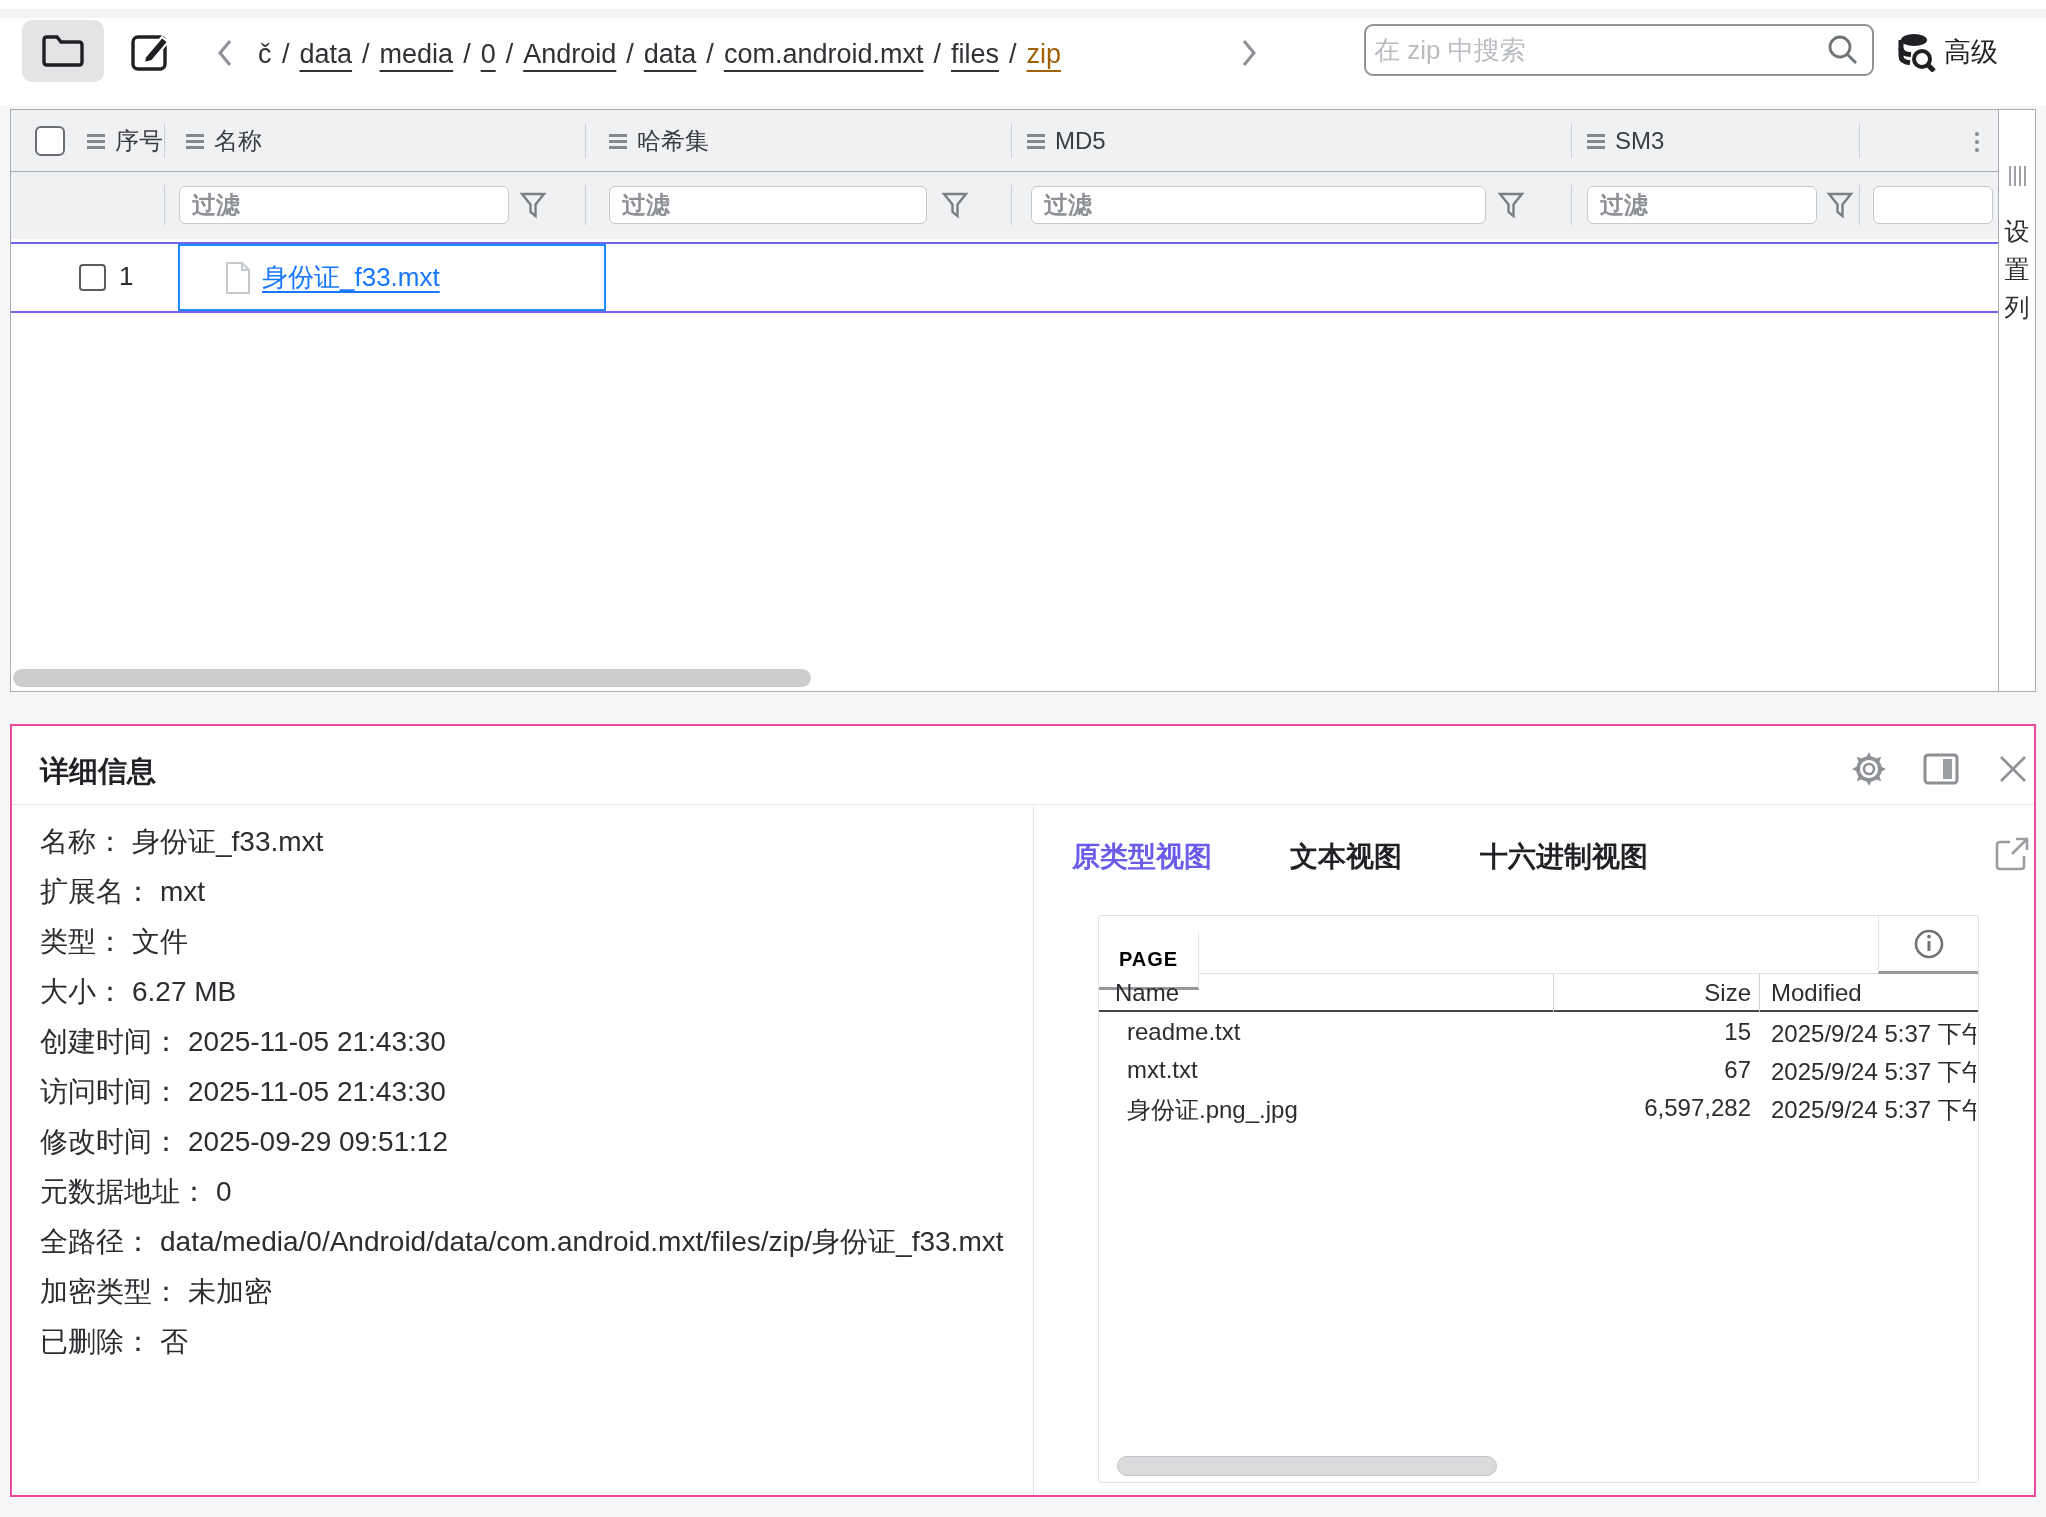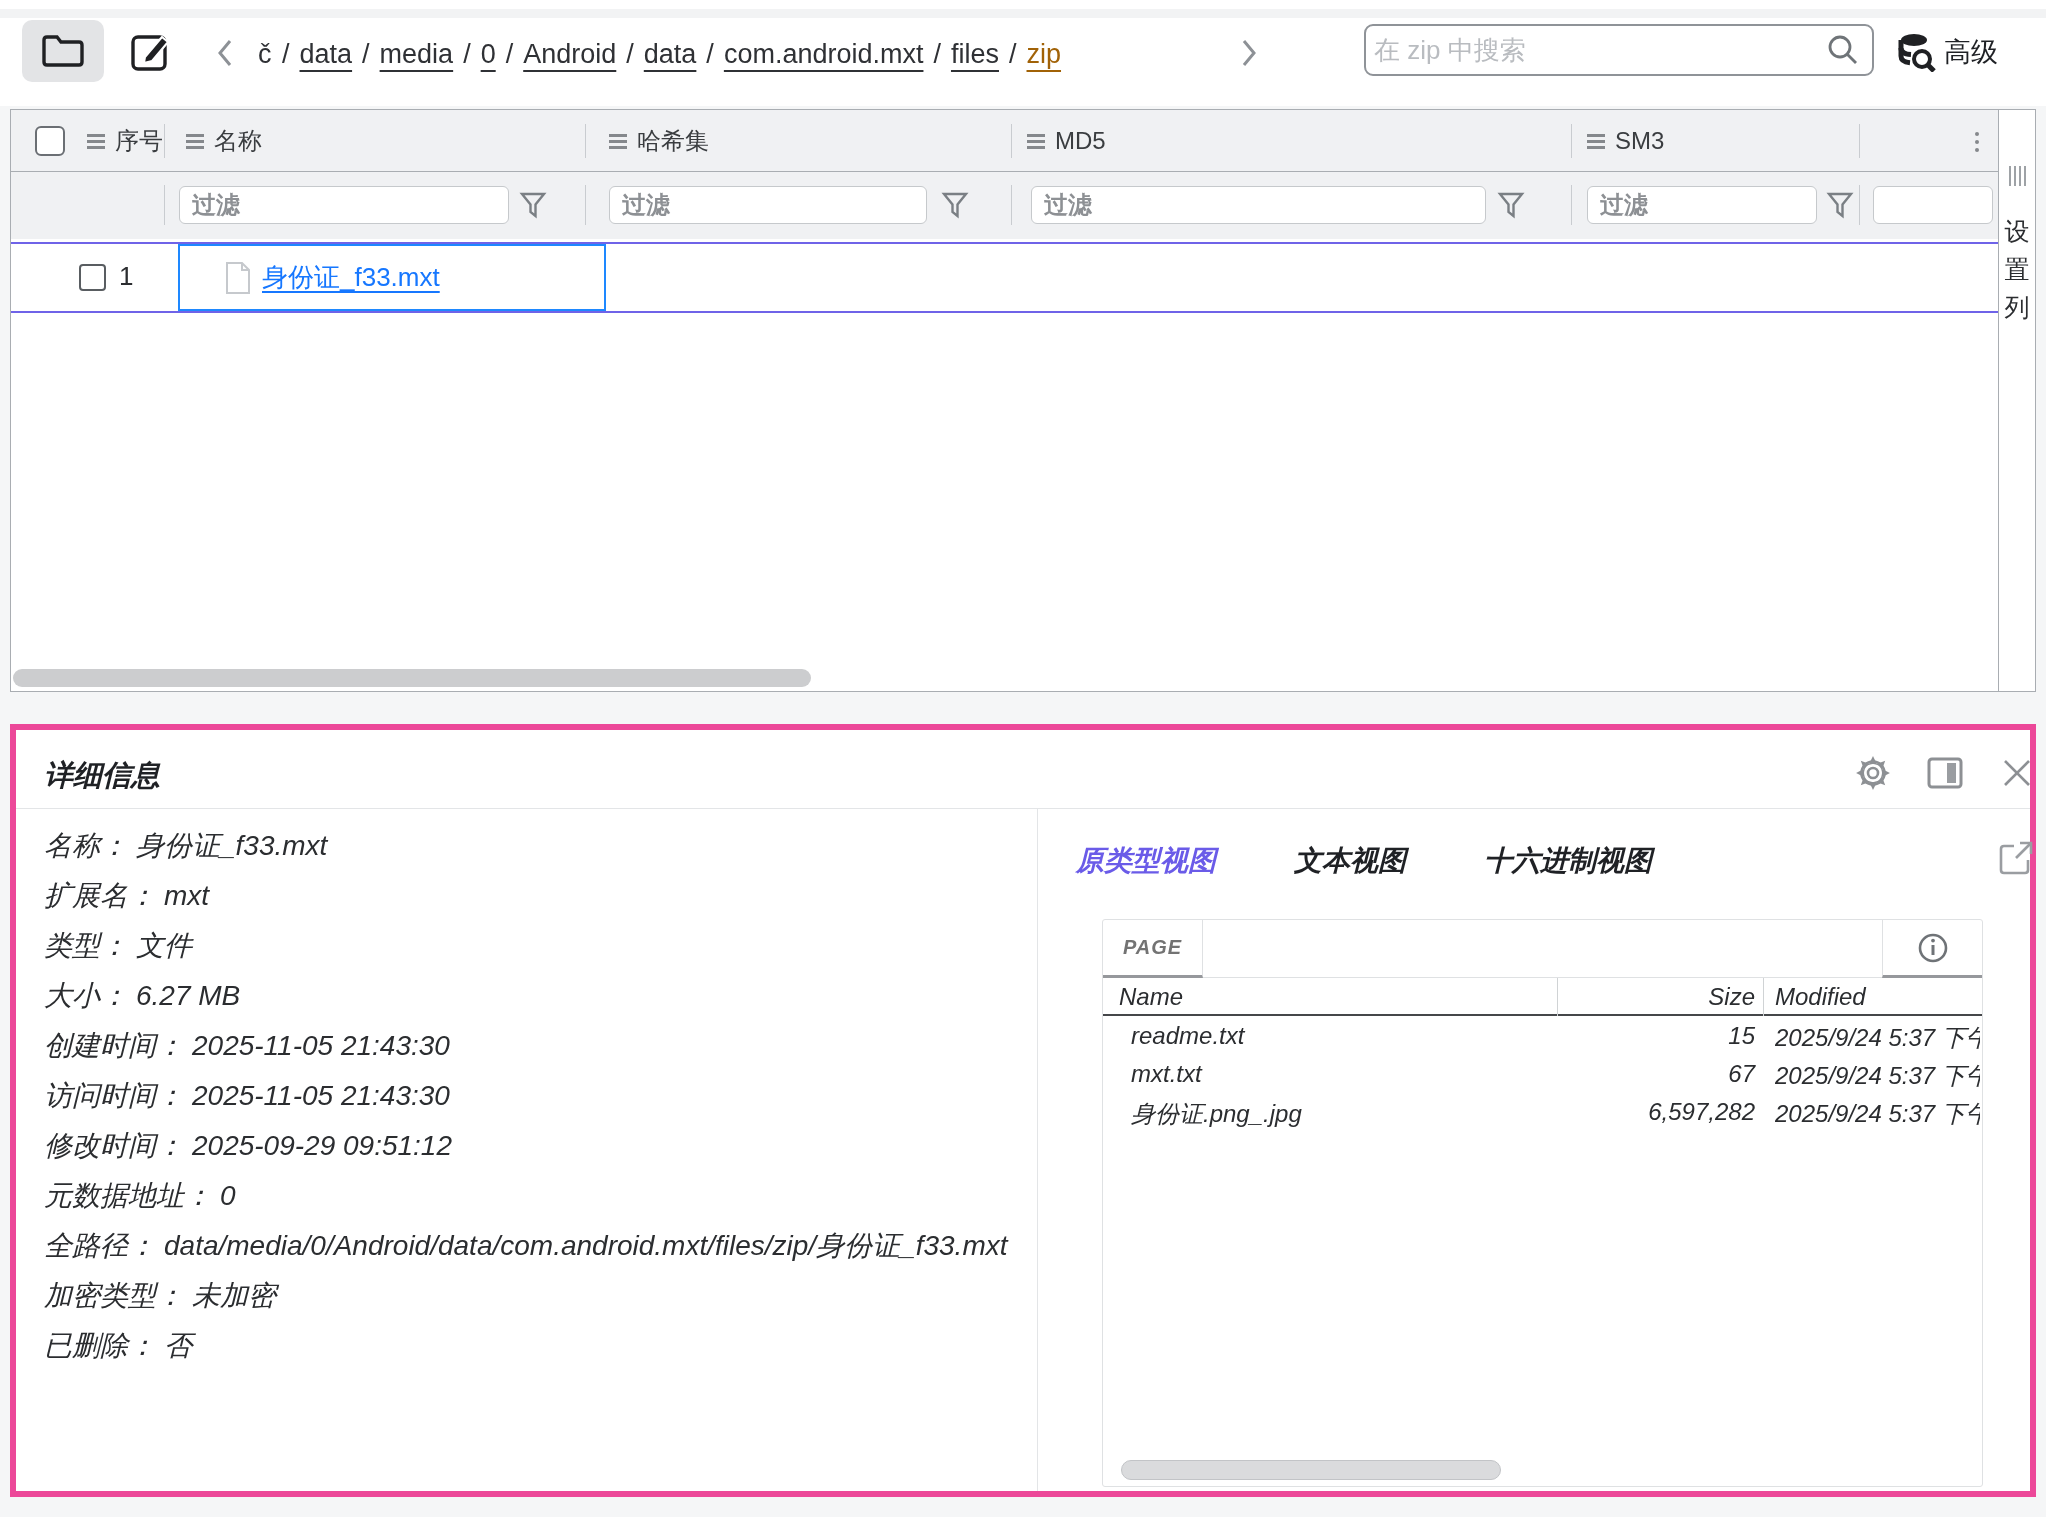--- a/index.html
+++ b/index.html
@@ -53,37 +53,37 @@
   .row-check { position:absolute; left:68px; top:20px; width:27px; height:27px; border:2px solid #595d61; border-radius:4px; background:#fff; cursor:pointer; }
   .row-num { position:absolute; left:108px; top:17px; font-size:26px; color:#2b2d30; }
   .name-cell { position:absolute; left:167px; top:0; width:428px; height:67px; border:2px solid #1e88ff; background:#fff; display:flex; align-items:center; }
   .doc-ic { margin-left:44px; }
   .file-link { margin-left:10px; font-size:26px; color:#1677ff; text-decoration:underline; text-underline-offset:5px; cursor:pointer; }
   .head-check { position:absolute; left:24px; top:16px; width:30px; height:30px; border:2px solid #6b6f74; border-radius:6px; background:#fff; cursor:pointer; }
 
   .hscroll { position:absolute; left:2px; top:559px; width:798px; height:18px; border-radius:9px; background:#cccdcf; cursor:pointer; }
 
   
-  .detail-panel { position:absolute; left:10px; top:724px; width:2026px; height:773px; background:#fff; border:6px solid #ec4899;font-style:italic; }
+  .detail-panel { position:absolute; left:10px; top:724px; width:2026px; height:773px; background:#fff; border:2px solid #ec4899; }
   .dp-title { position:absolute; left:28px; top:26px; font-size:29px; font-weight:bold; color:#1f2125; }
   .dp-ic { position:absolute; top:24px; width:38px; height:38px; display:flex; align-items:center; justify-content:center; cursor:pointer; }
   .dp-divider { position:absolute; left:0; top:78px; width:100%; height:1px; background:#e3e5e7; }
   .dp-vdivider { position:absolute; left:1021px; top:79px; bottom:0; width:1px; background:#e3e5e7; }
 
   .fields { position:absolute; left:28px; top:96px; width:988px; }
   .field { font-size:28px; line-height:39px; margin-bottom:11px; color:#2b2d30; word-break:break-all; }
   .field .lbl { margin-right:8px; }
 
   .viewer-tabs { position:absolute; left:1060px; top:112px; display:flex; gap:78px; font-size:28px; font-weight:bold; color:#1f2125; }
   .vtab { cursor:pointer; }
   .vtab.active { color:#6a5be8; }
   .openext { position:absolute; left:1980px; top:108px; width:40px; height:40px; cursor:pointer; }
 
   .inner-card { position:absolute; left:1086px; top:189px; width:881px; height:568px; border:1px solid #dfe1e3; border-radius:3px; background:#fff; }
-  .page-tab { position:absolute; left:0; top:0; width:100px; height:58px; border-right:1px solid #dfe1e3; border-bottom:3px solid #96989c; display:flex; align-items:center; justify-content:center; font-size:20px; font-weight:bold; letter-spacing:1px; color:#737373; cursor:pointer; }
+  .page-tab { position:absolute; left:0; top:16px; width:100px; height:58px; border-right:1px solid #dfe1e3; border-bottom:3px solid #96989c; display:flex; align-items:center; justify-content:center; font-size:20px; font-weight:bold; letter-spacing:1px; color:#000000; cursor:pointer; }
   .tabstrip-rest { position:absolute; left:100px; top:0; right:100px; height:58px; border-bottom:1px solid #dfe1e3; }
   .info-box { position:absolute; right:0; top:0; width:100px; height:58px; border-left:1px solid #dfe1e3; border-bottom:3px solid #96989c; display:flex; align-items:center; justify-content:center; cursor:pointer; }
 
   .ft-head { position:absolute; left:0; top:58px; width:100%; height:38px; border-bottom:2px solid #45474a; font-size:24px; color:#2b2d30; }
   .ft-head .c-name { position:absolute; left:16px; top:5px; }
   .ft-head .c-size { position:absolute; left:459px; width:193px; top:5px; text-align:right; }
   .ft-head .c-mod { position:absolute; left:672px; top:5px; }
   .ft-vdiv1 { position:absolute; left:454px; top:58px; width:1px; height:38px; background:#d0d3d5; }
   .ft-vdiv2 { position:absolute; left:660px; top:58px; width:1px; height:38px; background:#d0d3d5; }
   .ft-row { position:absolute; left:0; width:100%; height:38px; font-size:24px; color:#2b2d30; }

